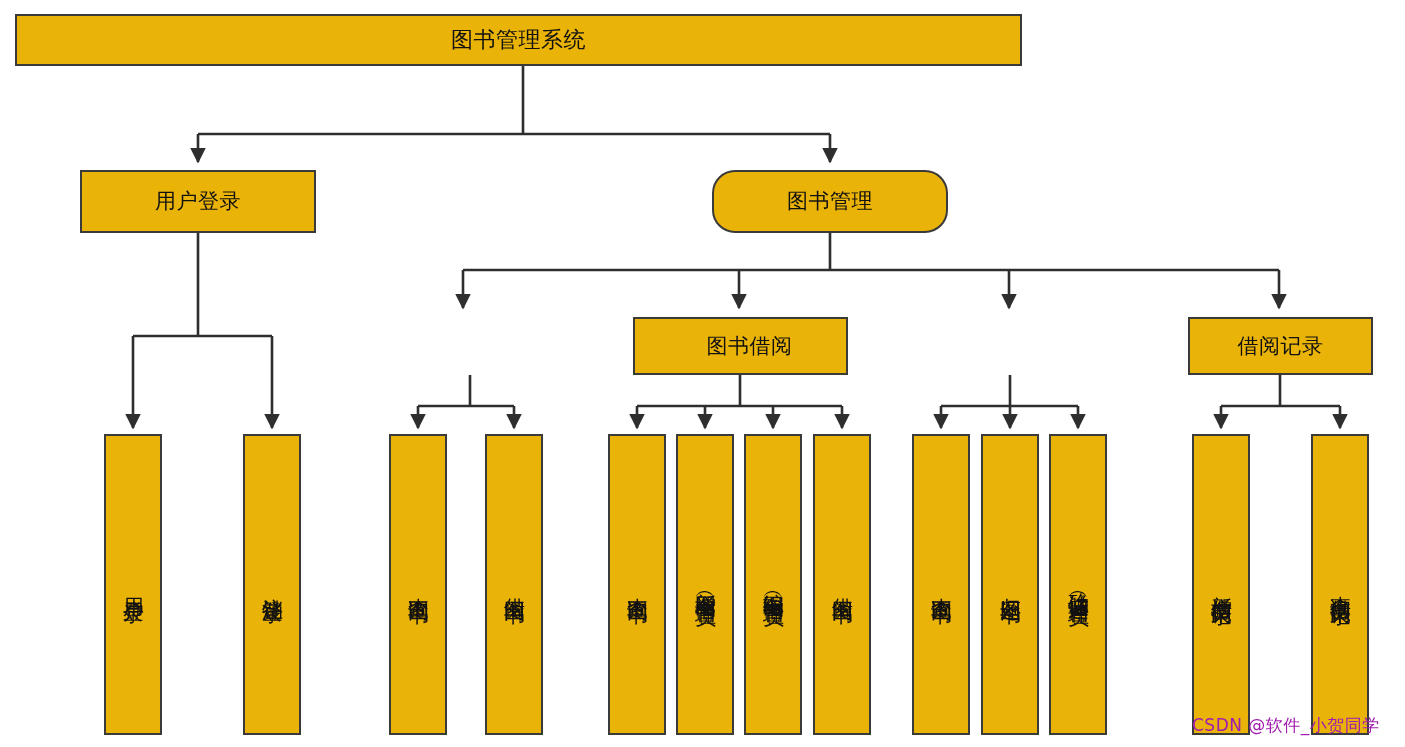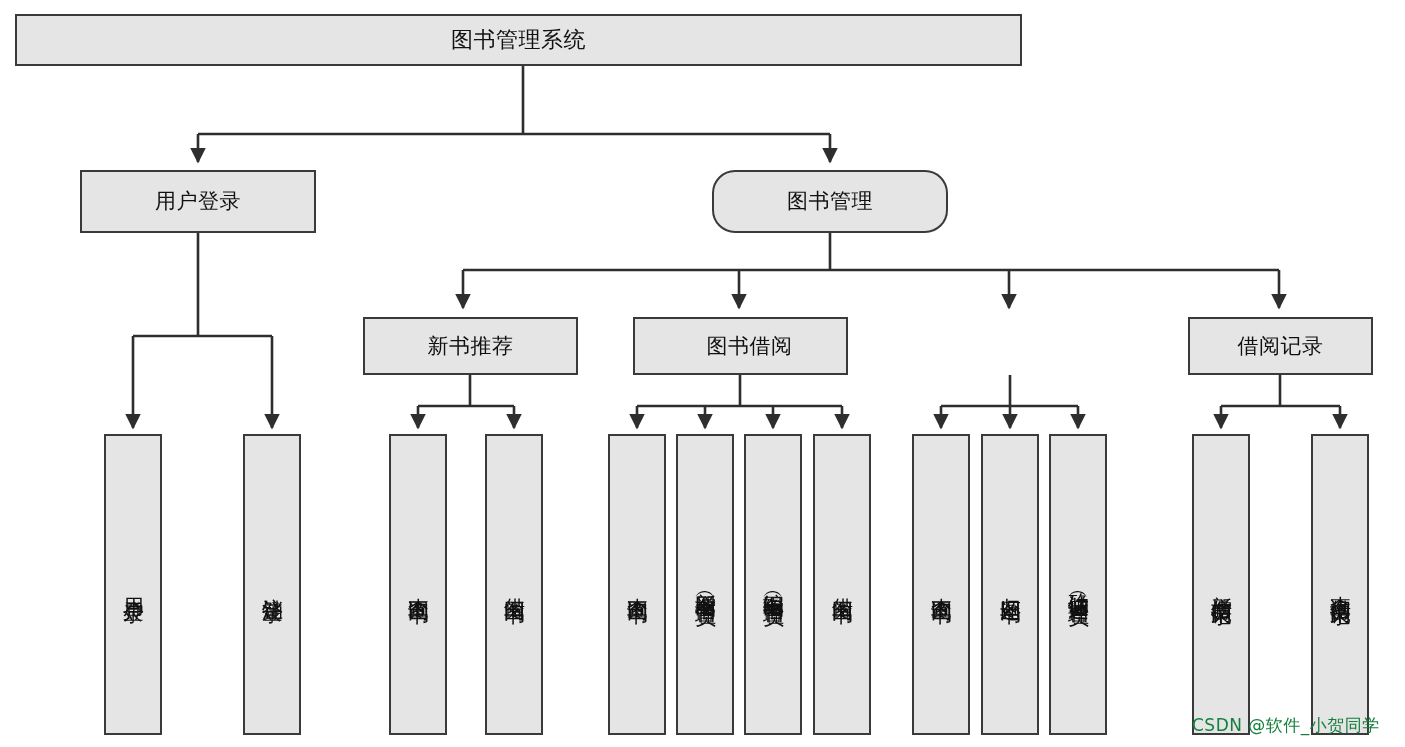--- a/index.html
+++ b/index.html
@@ -22,21 +22,21 @@
     left: 0;
     top: 0;
     width: 1405px;
     height: 747px;
     pointer-events: none;
   }
   .node {
     position: absolute;
     box-sizing: border-box;
     border: 2px solid #3a3a3a;
-    background: #e5e5e5;
+    background: #eab308;
     display: flex;
     align-items: center;
     justify-content: center;
     color: #111111;
   }
   .node-label {
     display: block;
     text-align: center;
     line-height: 1.18;
     white-space: pre-line;
@@ -57,21 +57,21 @@
     writing-mode: vertical-rl;
     text-orientation: upright;
     font-size: 21px;
     line-height: 1.28;
     letter-spacing: 2px;
     max-height: 280px;
   }
   .watermark {
     position: absolute;
     font-size: 17px;
-    color: #15803d;
+    color: #a21caf;
     letter-spacing: 0.5px;
     white-space: nowrap;
   }
 </style>
 </head>
 <body>
 
 <div id="canvas">
 
   <svg class="wires" viewBox="0 0 1405 747" xmlns="http://www.w3.org/2000/svg">
@@ -128,23 +128,20 @@
     <span class="node-label">图书管理系统</span>
   </div>
 
   <div class="node horiz" style="left:80px; top:170px; width:236px; height:63px;">
     <span class="node-label">用户登录</span>
   </div>
   <div class="node horiz" style="left:712px; top:170px; width:236px; height:63px;border-radius:23px;">
     <span class="node-label">图书管理</span>
   </div>
 
-  <div class="node horiz" style="left:363px; top:317px; width:215px; height:58px;">
-    <span class="node-label">新书推荐</span>
-  </div>
   <div class="node horiz" style="left:633px; top:317px; width:215px; height:58px;padding-left:18px;">
     <span class="node-label">图书借阅</span>
   </div>
   <div class="node horiz" style="left:1172px; top:317px; width:185px; height:58px;margin-left:16px;">
     <span class="node-label">借阅记录</span>
   </div>
 
   <div class="node vert" style="left:104px; top:434px; width:58px; height:301px;">
     <span class="node-label">用户登录</span>
   </div>

